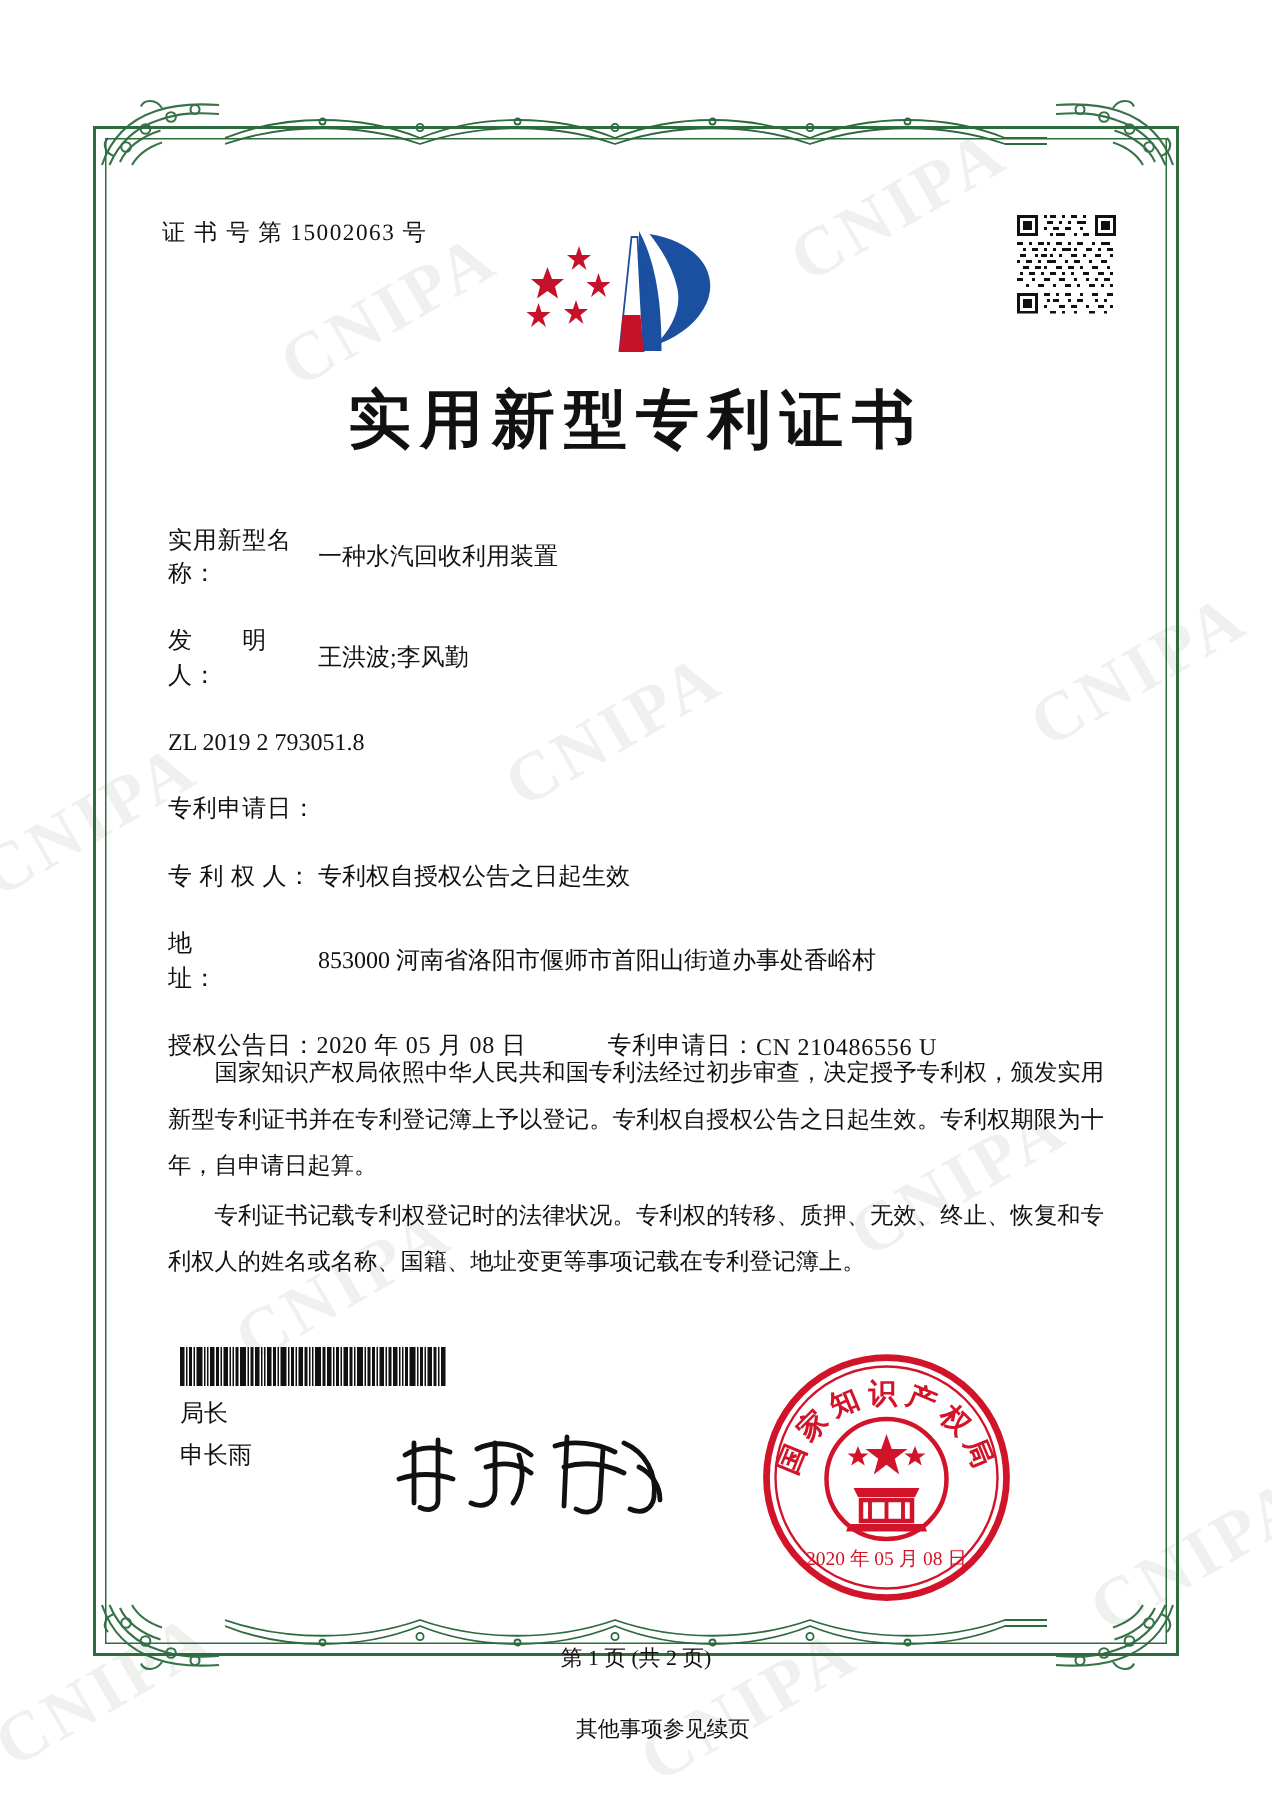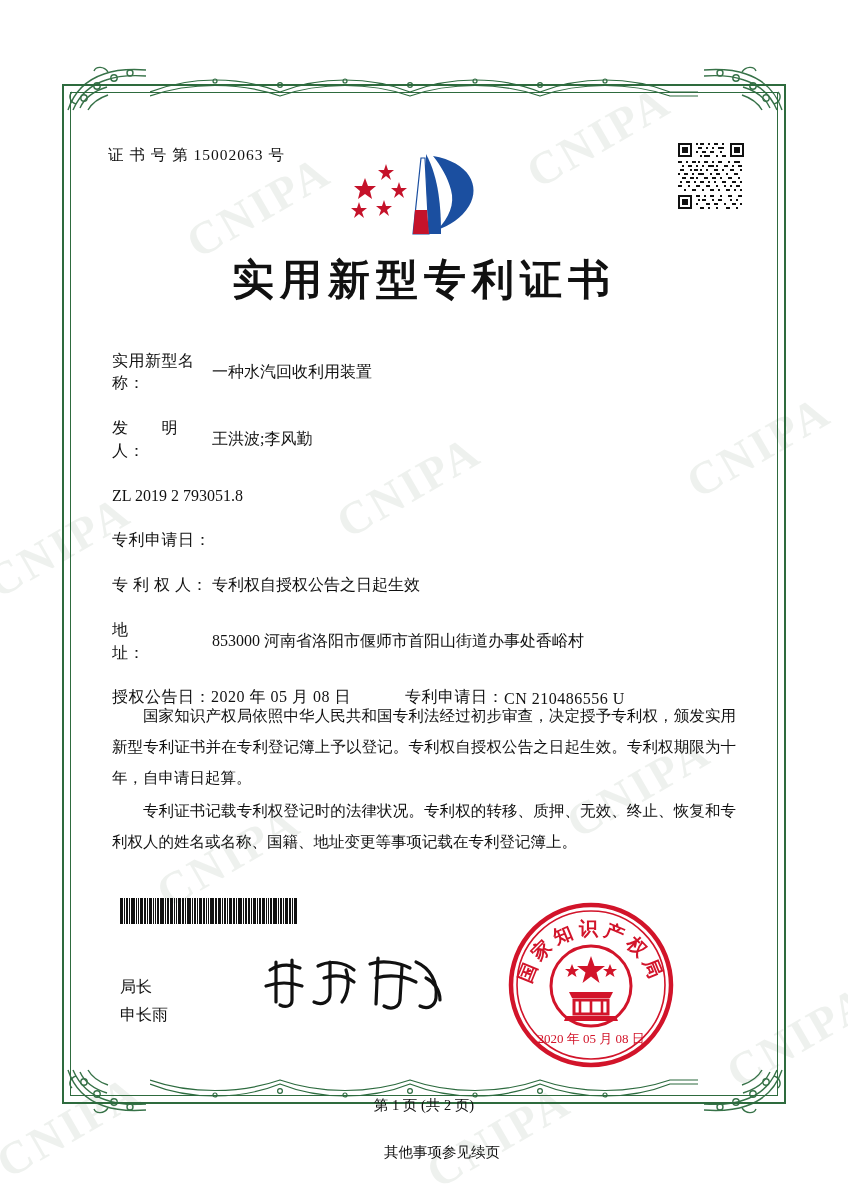--- a/index.html
+++ b/index.html
@@ -161,21 +161,21 @@
     left: 120px; top: 898px;
     width: 222px; height: 26px;
     display: flex;
     align-items: stretch;
   }
   .barcode i { display:block; height: 100%; background:#111; margin-right:1px; }
 
   
   .sig-label {
     position: absolute;
-    left: 120px; top: 973px;
+    left: 120px; top: 929px;
     font-size: 16px;
     line-height: 1.75;
   }
   .sig-script {
     position: absolute;
     left: 258px; top: 948px;
     width: 200px; height: 70px;
   }
   .sig-script svg { width:100%; height:100%; display:block; }
 

